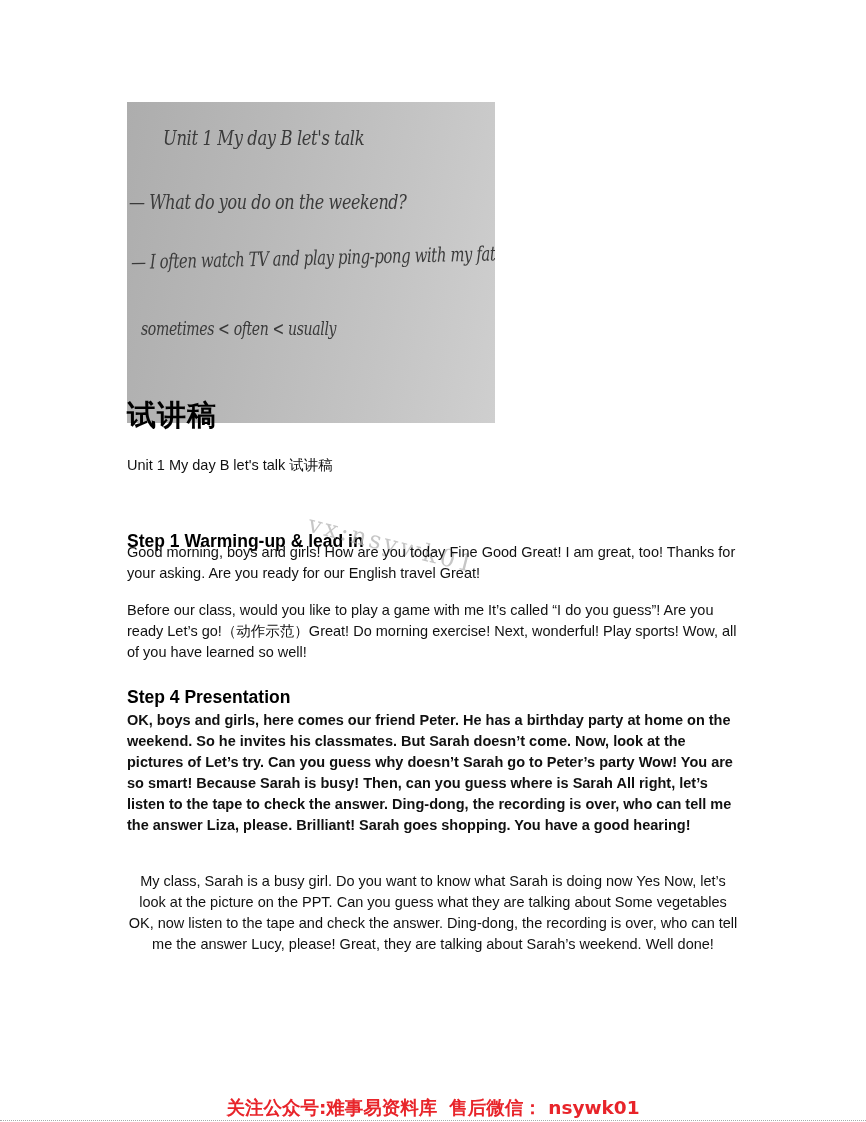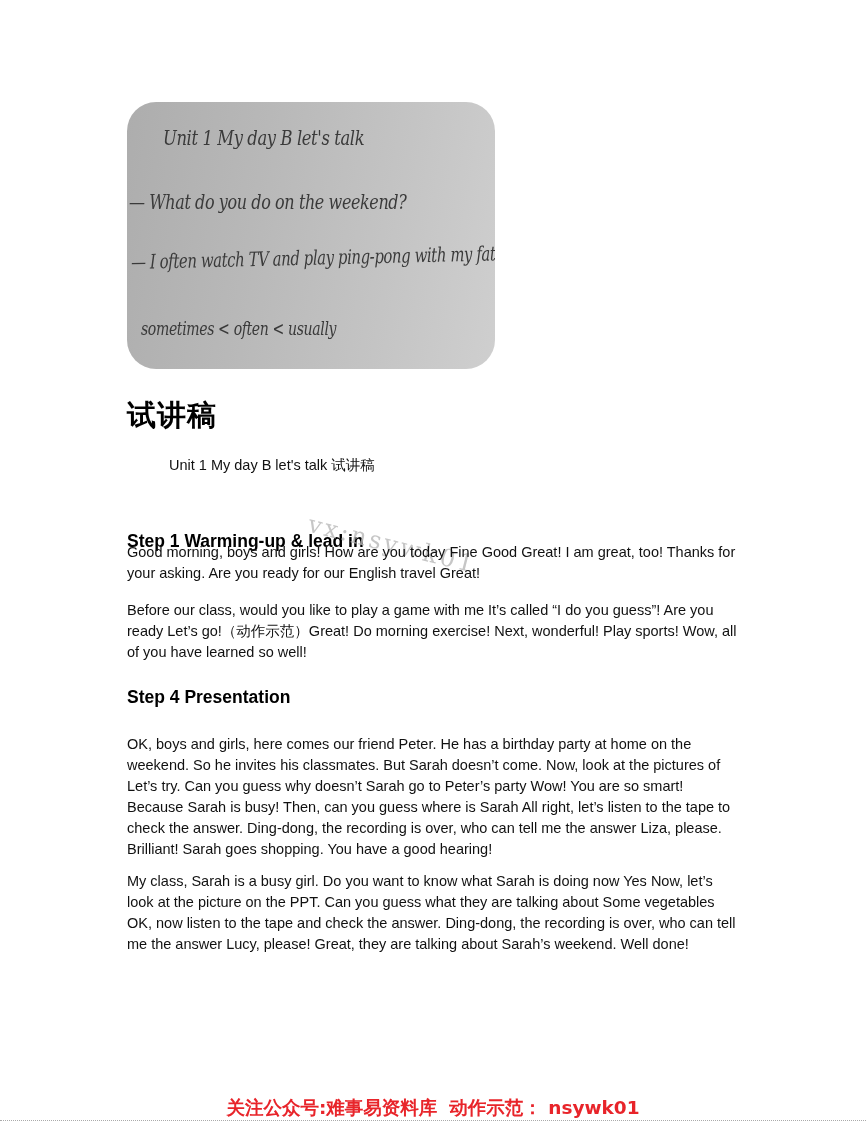--- a/index.html
+++ b/index.html
@@ -6,56 +6,55 @@
     body {
       width: 866px; height: 1122px; background: #ffffff;
       position: relative; overflow: hidden;
       font-family: "Liberation Sans", "DejaVu Sans", sans-serif;
       color: #111111;
     }
     .page { position: absolute; left: 0; top: 0; width: 866px; height: 1122px; }
 
     
     .photo {
-      position: absolute; left: 127px; top: 102px; width: 368px; height: 267px;
+      position: absolute; left: 127px; top: 102px; width: 368px; height: 321px;
       background: linear-gradient(100deg, #adadad 0%, #b8b8b8 35%, #c4c4c4 70%, #cfcfcf 100%);
       overflow: hidden;
-      border-radius: 29px;
     }
     .photo .hw {
       position: absolute; white-space: nowrap;
       font-family: "DejaVu Serif", serif; font-style: italic;
       color: #3a3a3a; letter-spacing: -0.5px;
     }
     .hw-1 { left: 36px; top: 24px; font-size: 21px; transform: scaleX(0.78); transform-origin: left top; }
     .hw-2 { left: 2px; top: 88px; font-size: 20px; transform: scaleX(0.8); transform-origin: left top; }
     .hw-3 { left: 4px; top: 148px; font-size: 20px; transform: scaleX(0.74) rotate(-1deg); transform-origin: left top; }
     .hw-4 { left: 14px; top: 215px; font-size: 19px; transform: scaleX(0.74); transform-origin: left top; }
 
     .title {
       position: absolute; left: 127px; top: 396px;
       font-family: "DejaVu Sans", sans-serif; font-weight: bold; font-size: 29px; color: #000;
       letter-spacing: 1px;
     }
     .subtitle {
-      position: absolute; left: 127px; top: 456px; font-size: 14.5px; color: #111; margin-left: 42px;
+      position: absolute; left: 127px; top: 456px; font-size: 14.5px; color: #111;
     }
     .step {
       position: absolute; left: 127px; font-weight: bold; font-size: 17.5px; color: #000;
     }
     .step-1 { top: 499px; margin-top: 32px; }
     .step-2 { top: 687px; }
     .para {
       position: absolute; left: 127px; width: 612px;
       font-size: 14.5px; line-height: 21px; color: #111;
     }
     .p1 { top: 542px; }
     .p2 { top: 600px; }
-    .p3 { top: 734px; }
-    .p4 { top: 871px; }
+    .p3 { top: 710px; font-weight: bold; }
+    .p4 { top: 871px; text-align: center; }
 
     .watermark {
       position: absolute; left: 312px; top: 510px;
       font-family: "DejaVu Serif", serif; font-size: 24px; color: #b8b8b8;
       transform: rotate(14deg); transform-origin: left top; letter-spacing: 3px;
       opacity: 0.8;
     }
 
     .footer-banner {
       position: absolute; left: 0; top: 1094px; width: 866px; height: 26px;
@@ -88,16 +87,16 @@
   <div class="watermark">vx:nsywk01</div>
   <div class="para p2">Before our class, would you like to play a game with me It’s called “I do you guess”! Are you ready Let’s go!（动作示范）Great! Do morning exercise! Next, wonderful! Play sports! Wow, all of you have learned so well!</div>
   <div class="para p1">Good morning, boys and girls! How are you today Fine Good Great! I am great, too! Thanks for your asking. Are you ready for our English travel Great!</div>
 
   <div class="step step-2">Step 4 Presentation</div>
   <div class="para p3">OK, boys and girls, here comes our friend Peter. He has a birthday party at home on the weekend. So he invites his classmates. But Sarah doesn’t come. Now, look at the pictures of Let’s try. Can you guess why doesn’t Sarah go to Peter’s party Wow! You are so smart! Because Sarah is busy! Then, can you guess where is Sarah All right, let’s listen to the tape to check the answer. Ding-dong, the recording is over, who can tell me the answer Liza, please. Brilliant! Sarah goes shopping. You have a good hearing!</div>
   <div class="para p4">My class, Sarah is a busy girl. Do you want to know what Sarah is doing now Yes Now, let’s look at the picture on the PPT. Can you guess what they are talking about Some vegetables OK, now listen to the tape and check the answer. Ding-dong, the recording is over, who can tell me the answer Lucy, please! Great, they are talking about Sarah’s weekend. Well done!</div>
 
   <div class="footer-banner">
     <span>关注公众号:难事易资料库</span>
-    <span>动作示范： nsywk01</span>
+    <span>售后微信： nsywk01</span>
   </div>
   <div class="footer-line"></div>
 </div>
 
 </body></html>

